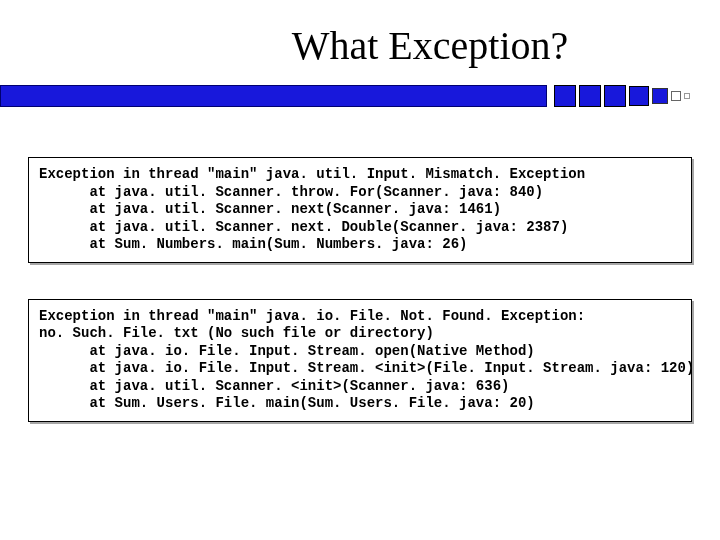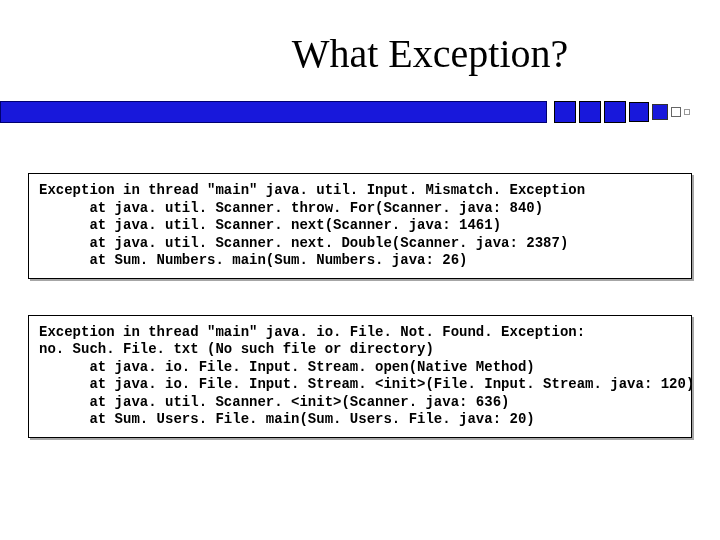--- a/index.html
+++ b/index.html
@@ -14,21 +14,21 @@
   .slide {
     width: 720px;
     height: 540px;
     position: relative;
     box-sizing: border-box;
   }
   .title {
     text-align: center;
     font-size: 40px;
     font-weight: normal;
-    margin: 16px;
+    margin: 8px;
     padding-top: 14px;
     padding-bottom: 8px;
     color: #000;
     padding-left: 180px; 
     padding-right: 40px;
     white-space: nowrap;
   }
   
   .accent-row {
     display: flex;

